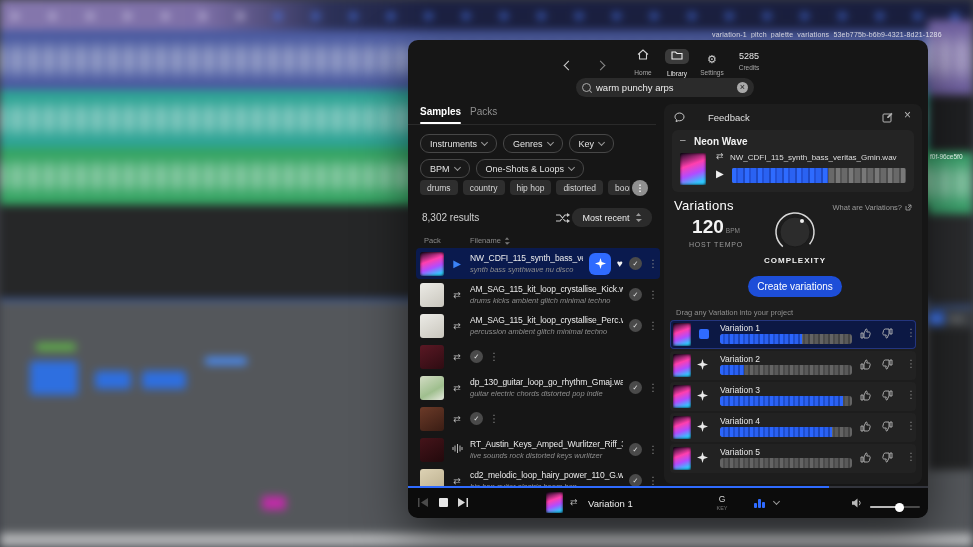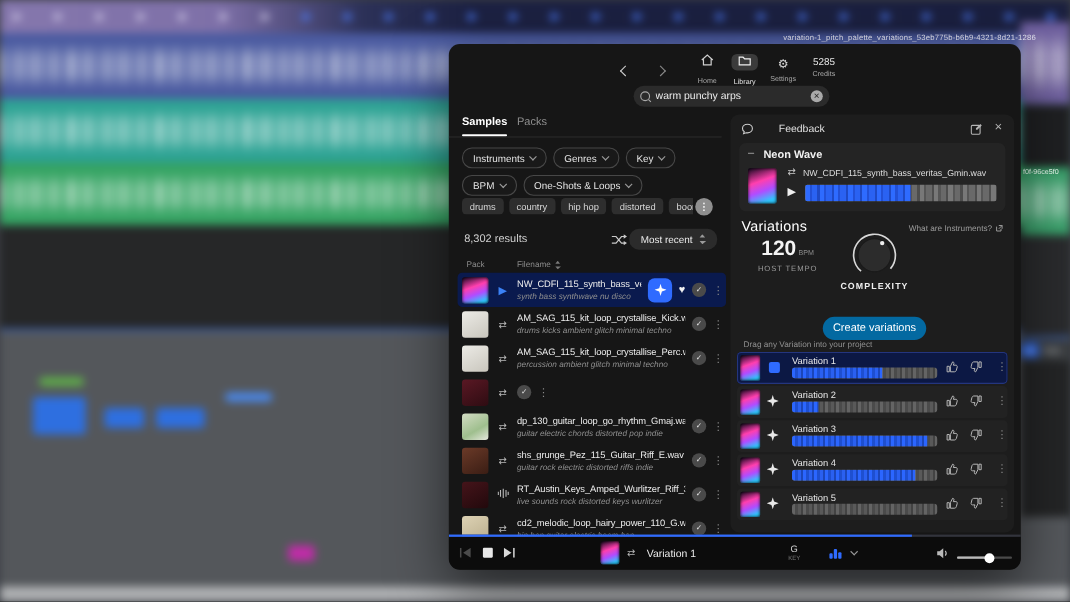--- a/index.html
+++ b/index.html
@@ -111,21 +111,21 @@
   .tempo{position:absolute;left:12px;top:112px;width:80px;text-align:center;}
   .tempo-bpm{font-size:19px;font-weight:bold;color:#f4f4f4;}
   .tempo-unit{font-size:6.5px;color:#8a8a8a;margin-left:2px;}
   .tempo-lbl{font-size:7px;color:#9a9a9a;letter-spacing:.8px;margin-top:3px;}
   .knob{position:absolute;left:106px;top:104px;}
   .knob-lbl{position:absolute;left:84px;top:152px;width:94px;text-align:center;font-size:8px;font-weight:bold;letter-spacing:1px;color:#eee;}
   .tkey{position:absolute;left:178px;top:108px;width:72px;text-align:center;}
   .tkey-val{font-size:15px;font-weight:bold;color:#fff;display:inline-flex;align-items:center;gap:4px;}
   .tkey-lbl{font-size:7px;color:#999;letter-spacing:.6px;margin-top:3px;}
   .tkey-key{font-size:7px;color:#c4c4c4;margin-top:2px;}
-  .createbtn{position:absolute;left:84px;top:184px;width:94px;height:21px;border-radius:11px;background:#0369a1;color:#fff;font-size:10px;display:flex;align-items:center;justify-content:center;}
+  .createbtn{position:absolute;left:84px;top:172px;width:94px;height:21px;border-radius:11px;background:#1d4ed8;color:#fff;font-size:10px;display:flex;align-items:center;justify-content:center;}
   .hint{position:absolute;left:12px;top:204px;font-size:7.5px;color:#8f8f8f;}
   .vrows{position:absolute;left:6px;top:216px;width:246px;}
   .vrow{position:relative;height:29px;margin-bottom:2px;background:#222;border-radius:4px;}
   .vrow.sel{background:#0c1844;box-shadow:inset 0 0 0 1px #25securi;}
   .vrow.sel{box-shadow:inset 0 0 0 1px #24357e;}
   .v-art{position:absolute;left:3px;top:3px;width:18px;height:23px;border-radius:2px;}
   .v-state{position:absolute;left:27px;top:8px;width:14px;text-align:center;}
   .v-stop{position:absolute;left:29px;top:9px;width:10px;height:10px;border-radius:2px;background:#2f6bff;}
   .v-label{position:absolute;left:50px;top:3px;font-size:8.5px;color:#e8e8e8;}
   .v-wave{position:absolute;left:50px;top:14px;width:132px;height:10px;border-radius:3px;overflow:hidden;background:repeating-linear-gradient(90deg,#646464 0 3px,#4b4b4b 3px 5px,#595959 5px 8px,#434343 8px 10px);}
@@ -384,24 +384,20 @@
         <div class="smeta">
           <div class="fname">dp_130_guitar_loop_go_rhythm_Gmaj.wav</div>
           <div class="stags">guitar  electric  chords  distorted  pop  indie</div>
         </div>
         <span class="chkc">✓</span>
         <span class="kebab">⋮</span>
       </div>
       <div class="srow">
         <div class="art art-brown"></div>
         <span class="ric">⇄</span>
-        <div class="smeta">
-          <div class="fname">shs_grunge_Pez_115_Guitar_Riff_E.wav</div>
-          <div class="stags">guitar  rock  electric  distorted  riffs  indie</div>
-        </div>
         <span class="chkc">✓</span>
         <span class="kebab">⋮</span>
       </div>
       <div class="srow">
         <div class="art art-maroon"></div>
         <span class="ric">
           <svg width="11" height="9" viewBox="0 0 11 9" style="display:inline;">
               <path d="M1 3v3M3 1.5v6M5.5 0v9M8 1.5v6M10 3v3" stroke="#b9b9b9" stroke-width="1"></path>
             </svg>
         </span>
@@ -446,21 +442,21 @@
         <span class="pc-loop">⇄</span>
         <div class="pc-file">NW_CDFI_115_synth_bass_veritas_Gmin.wav</div>
         <span class="pc-play">▶</span>
         <div class="pc-wave">
           <div class="pc-waveblue" style="width: 55%;"></div>
         </div>
       </div>
 
       <div class="var-title">Variations</div>
       <div class="var-help">
-        <span>What are Instruments?</span>
+        <span>What are Variations?</span>
         <svg width="7" height="7" viewBox="0 0 7 7">
             <path d="M1 2v4h4V4M3 1h3v3M6 1 3 4" stroke="#9a9a9a" stroke-width=".9" fill="none"></path>
           </svg>
       </div>
 
       <div class="tempo">
         <span class="tempo-bpm">120</span><span class="tempo-unit">BPM</span>
         <div class="tempo-lbl">HOST TEMPO</div>
       </div>
       <div class="knob">

